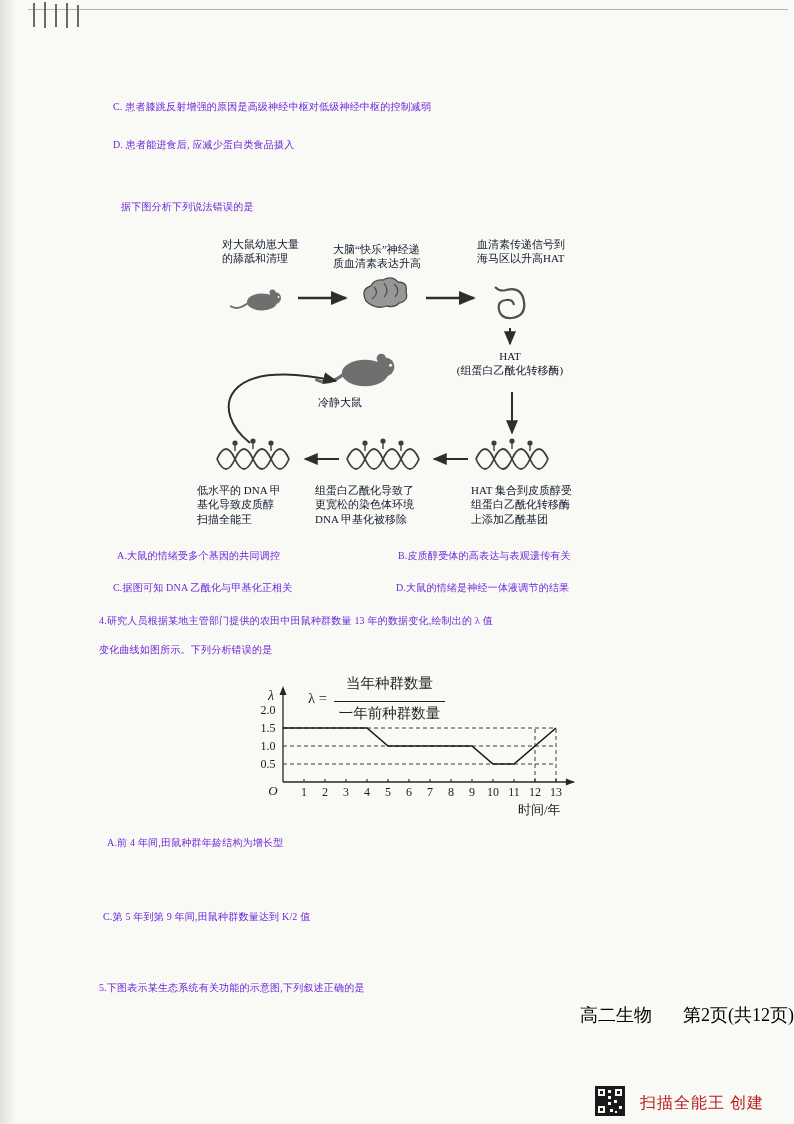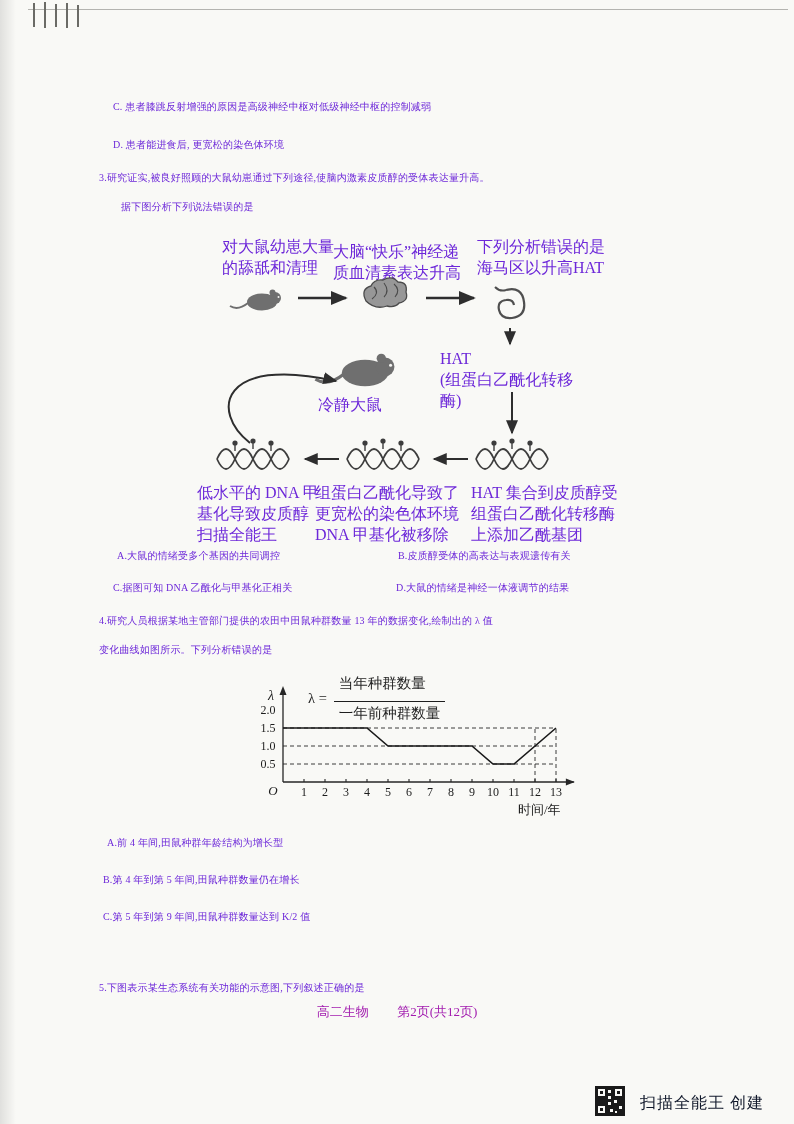--- a/index.html
+++ b/index.html
@@ -1,52 +1,51 @@
 <!DOCTYPE html>
 <html><head>
 <meta charset="utf-8">
 <style>
   *{box-sizing:border-box}
   body{margin:0;background:#8a8a8a;font-family:"Liberation Serif",serif}
   .page{position:relative;width:794px;height:1124px;margin:0 auto;background:#f9f9f6;color:#1e1e1e;overflow:hidden}
   .abs{position:absolute}
   .t{font-size:10px;letter-spacing:.2px;white-space:nowrap;color:#6d28d9}
-  .dlabel{font-size:16px;line-height:1.3;white-space:pre-line;color:#6d28d9}
-  .center{text-align:left}
+  .dlabel{font-size:11px;line-height:1.3;white-space:pre-line;color:#0f172a}
+  .center{text-align:center}
   .edge-shadow{left:0;top:0;width:16px;height:1124px;background:linear-gradient(to right,rgba(0,0,0,.10),rgba(0,0,0,0))}
   .hairline{background:#8f8f8a;height:1px}
   .vtick{width:2px;background:#6b6b66}
   .frac span{display:block}
-  .footer{left:0;right:0;text-align:center;font-size:13px;color:#a21caf}
-  .scan-text{font-size:16px;color:#0f172a;letter-spacing:1px}
+  .footer{left:0;right:0;text-align:right;font-size:18px;color:#000000}
+  .scan-text{font-size:16px;color:#b91c1c;letter-spacing:1px}
 </style>
 </head>
 <body>
 
 <div class="page">
 
   <div class="abs edge-shadow"></div>
   <div class="abs hairline" style="left:28px;top:9px;width:760px;opacity:.65"></div>
   <div class="abs vtick" style="left:33px;top:3px;height:24px"></div>
   <div class="abs vtick" style="left:44px;top:2px;height:26px"></div>
   <div class="abs vtick" style="left:55px;top:4px;height:23px"></div>
   <div class="abs vtick" style="left:66px;top:3px;height:25px"></div>
   <div class="abs vtick" style="left:77px;top:5px;height:22px"></div>
 
   <div class="abs t" style="left:113px;top:100px">C. 患者膝跳反射增强的原因是高级神经中枢对低级神经中枢的控制减弱</div>
-  <div class="abs t" style="left:113px;top:138px">D. 患者能进食后, 更宽松的染色体环境</div>
+  <div class="abs t" style="left:113px;top:138px">D. 患者能进食后, 应减少蛋白类食品摄入</div>
 
-  <div class="abs t" style="left:99px;top:171px">3.研究证实,被良好照顾的大鼠幼崽通过下列途径,使脑内激素皮质醇的受体表达量升高。</div>
   <div class="abs t" style="left:121px;top:200px">据下图分析下列说法错误的是</div>
 
   <div class="abs dlabel" style="left:222px;top:237px">对大鼠幼崽大量
 的舔舐和清理</div>
   <div class="abs dlabel" style="left:333px;top:242px">大脑“快乐”神经递
 质血清素表达升高</div>
-  <div class="abs dlabel" style="left:477px;top:237px">下列分析错误的是
+  <div class="abs dlabel" style="left:477px;top:237px">血清素传递信号到
 海马区以升高HAT</div>
   <div class="abs dlabel center" style="left:440px;top:349px;width:140px">HAT
 (组蛋白乙酰化转移酶)</div>
   <div class="abs dlabel" style="left:318px;top:395px">冷静大鼠</div>
   <div class="abs dlabel" style="left:197px;top:483px">低水平的 DNA 甲
 基化导致皮质醇
 扫描全能王</div>
   <div class="abs dlabel" style="left:315px;top:483px">组蛋白乙酰化导致了
 更宽松的染色体环境
 DNA 甲基化被移除</div>
@@ -158,21 +157,20 @@
       <text x="269" y="120" fill="#1c1c1c" font-size="12" text-anchor="middle" font-family="&quot;Liberation Serif&quot;,serif">11</text>
       <line x1="269" y1="106" x2="269" y2="103" stroke="#262626" stroke-width="1.1"></line>
       <text x="290" y="120" fill="#1c1c1c" font-size="12" text-anchor="middle" font-family="&quot;Liberation Serif&quot;,serif">12</text>
       <line x1="290" y1="106" x2="290" y2="103" stroke="#262626" stroke-width="1.1"></line>
       <text x="311" y="120" fill="#1c1c1c" font-size="12" text-anchor="middle" font-family="&quot;Liberation Serif&quot;,serif">13</text>
       <line x1="311" y1="106" x2="311" y2="103" stroke="#262626" stroke-width="1.1"></line>
       <polyline points="38,52 122,52 143,70 227,70 248,88 269,88 311,52" fill="none" stroke="#191919" stroke-width="1.6"></polyline>
     </svg>
 
   <div class="abs t" style="left:107px;top:836px">A.前 4 年间,田鼠种群年龄结构为增长型</div>
-  <div class="abs t" style="left:103px;top:873px">B.第 4 年到第 5 年间,田鼠种群数量仍在增长</div>
   <div class="abs t" style="left:103px;top:910px">C.第 5 年到第 9 年间,田鼠种群数量达到 K/2 值</div>
 
   <div class="abs t" style="left:99px;top:981px">5.下图表示某生态系统有关功能的示意图,下列叙述正确的是</div>
 
   <div class="abs footer" style="top:1003px">
     <span>高二生物</span>
     <span style="display:inline-block;width:22px"></span>
     <span>第2页(共12页)</span>
   </div>
 

